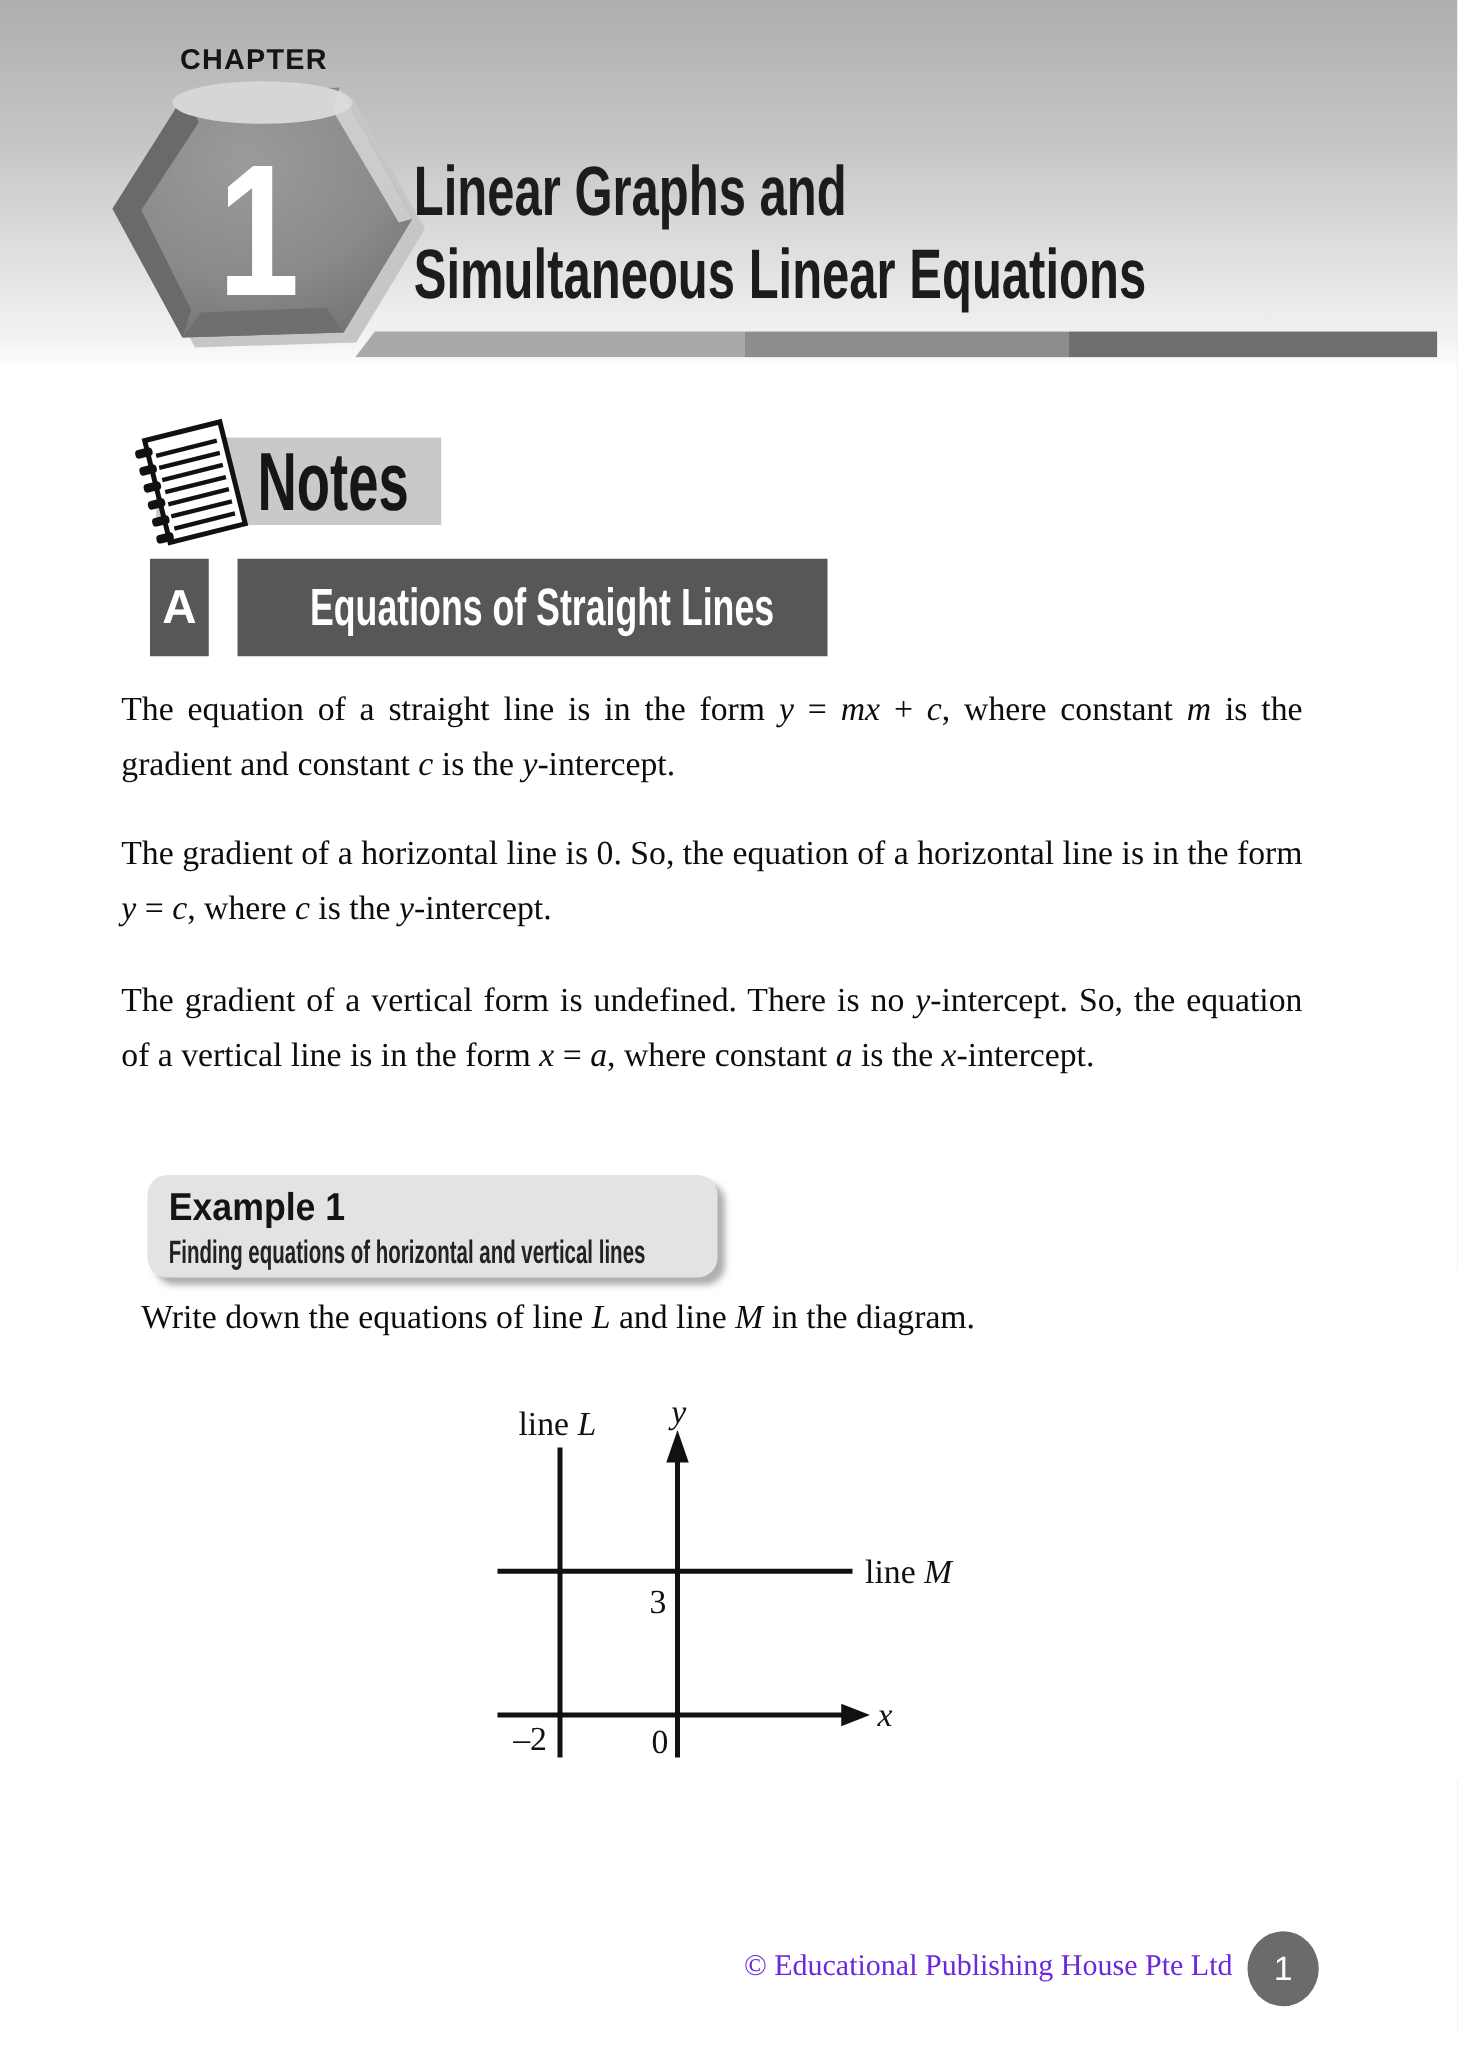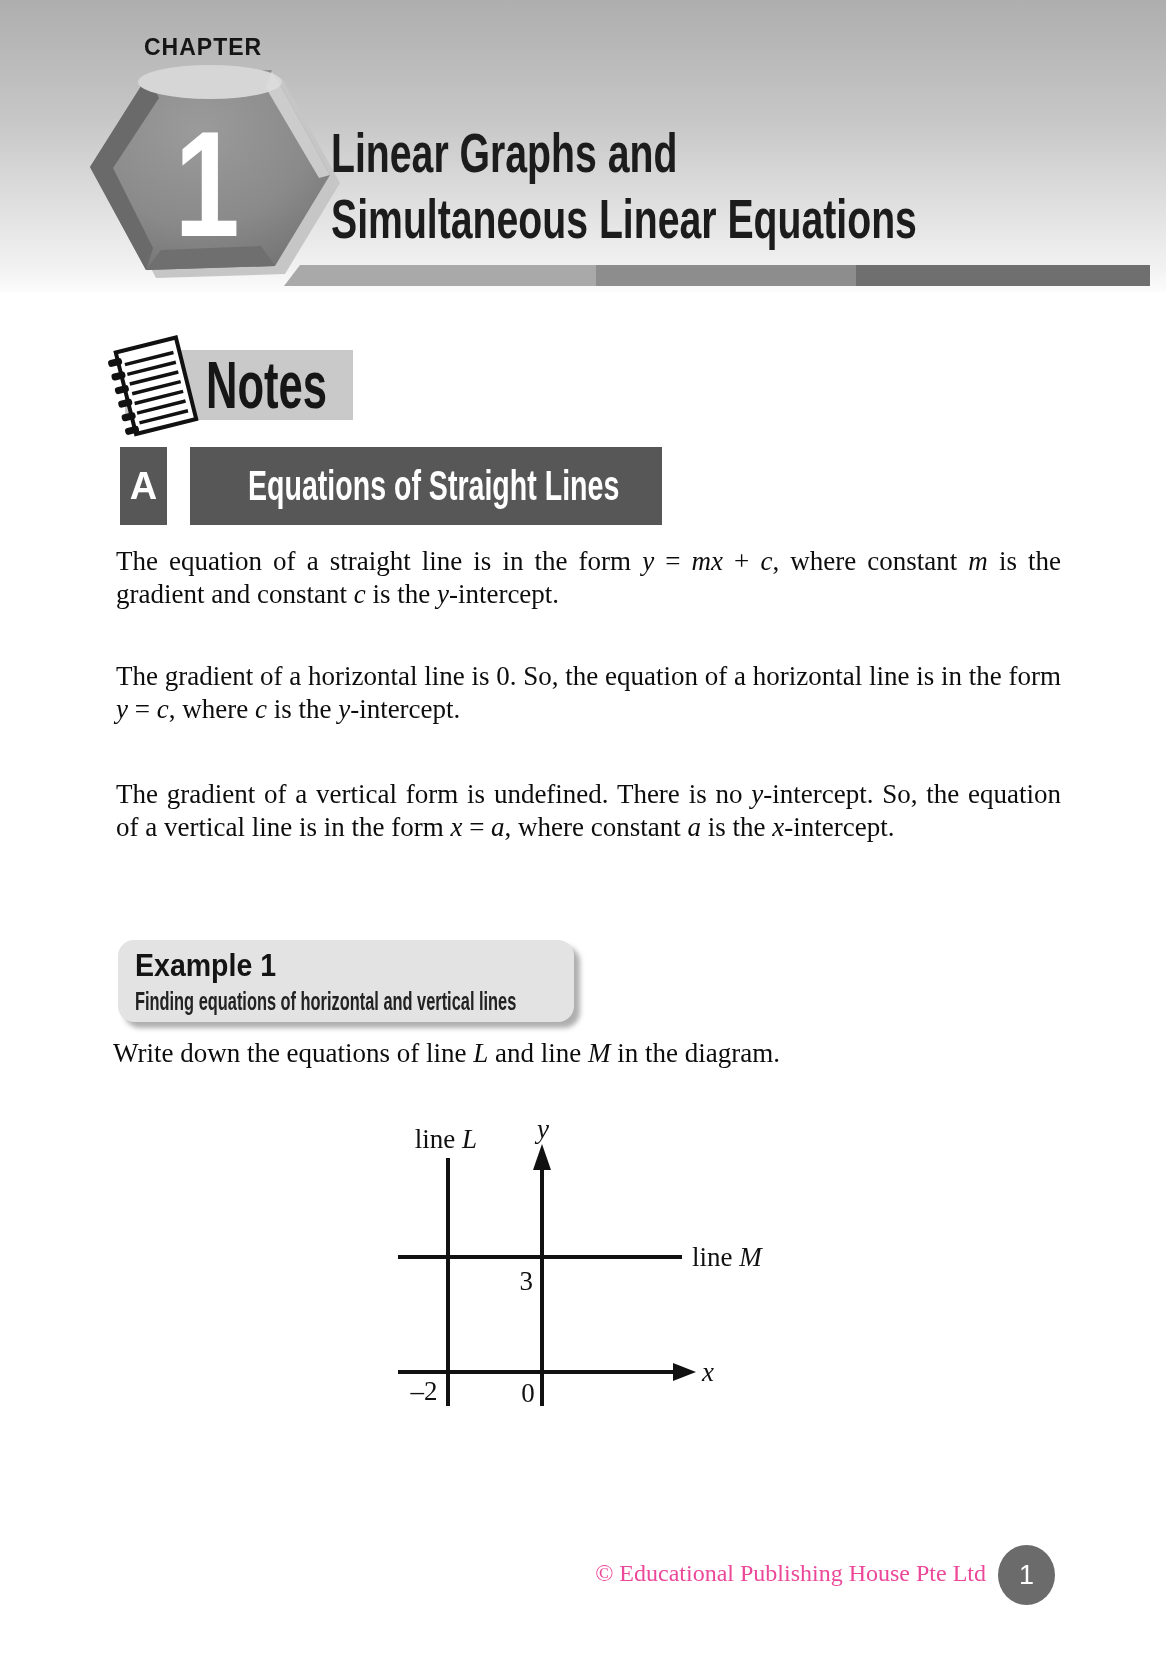--- a/index.html
+++ b/index.html
@@ -48,22 +48,22 @@
     position:absolute; left:190px; top:447px; width:432px; height:78px; background:#575757;
     display:flex; align-items:center;padding-left:40px;
   }
   .sec-bar .txt {
     margin-left:18px; font-family:"Liberation Sans", sans-serif; font-weight:bold;
     font-size:42px; color:#fff; white-space:nowrap;
     transform:scaleX(0.68); transform-origin:left center;
   }
   
   .para {
-    position:absolute; left:116px; width:945px;
-    font-size:27px; line-height:33px; text-align:justify; color:#0d0d0d;
+    position:absolute; left:97px; width:945px;
+    font-size:27px; line-height:44px; text-align:justify; color:#0d0d0d;
   }
   .p1 { top:545px; } .p2 { top:660px; } .p3 { top:778px; }
   .it { font-style:italic; }
   
   .example-box {
     position:absolute; left:118px; top:940px; width:456px; height:82px;
     background:#e3e3e3; border-radius:16px;
     box-shadow:6px 6px 5px rgba(110,110,110,0.55);
   }
   .example-label {
@@ -77,21 +77,21 @@
     color:#222; white-space:nowrap; transform:scaleX(0.63); transform-origin:left top;
   }
   .question { position:absolute; left:113px; top:1038px; width:945px; font-size:27px; color:#0d0d0d; }
   
   .diagram { position:absolute; left:380px; top:1100px; width:400px; height:320px; }
   .diagram text { font-family:"Liberation Serif", serif; font-size:27px; fill:#111; }
   .svgit { font-style:italic; }
   
   .copyright {
     position:absolute; left:540px; top:1560px; width:446px; text-align:right;
-    font-family:"Liberation Serif", serif; font-size:24px; color:#ec4899; white-space:nowrap;
+    font-family:"Liberation Serif", serif; font-size:24px; color:#6d28d9; white-space:nowrap;
   }
   .page-num {
     position:absolute; left:998px; top:1545px; width:57px; height:60px; border-radius:50%;
     background:#6b6b6b; display:flex; align-items:center; justify-content:center;
     font-family:"Liberation Sans", sans-serif; font-size:27px; color:#fff;
   }
 </style>
 </head>
 <body>
 

